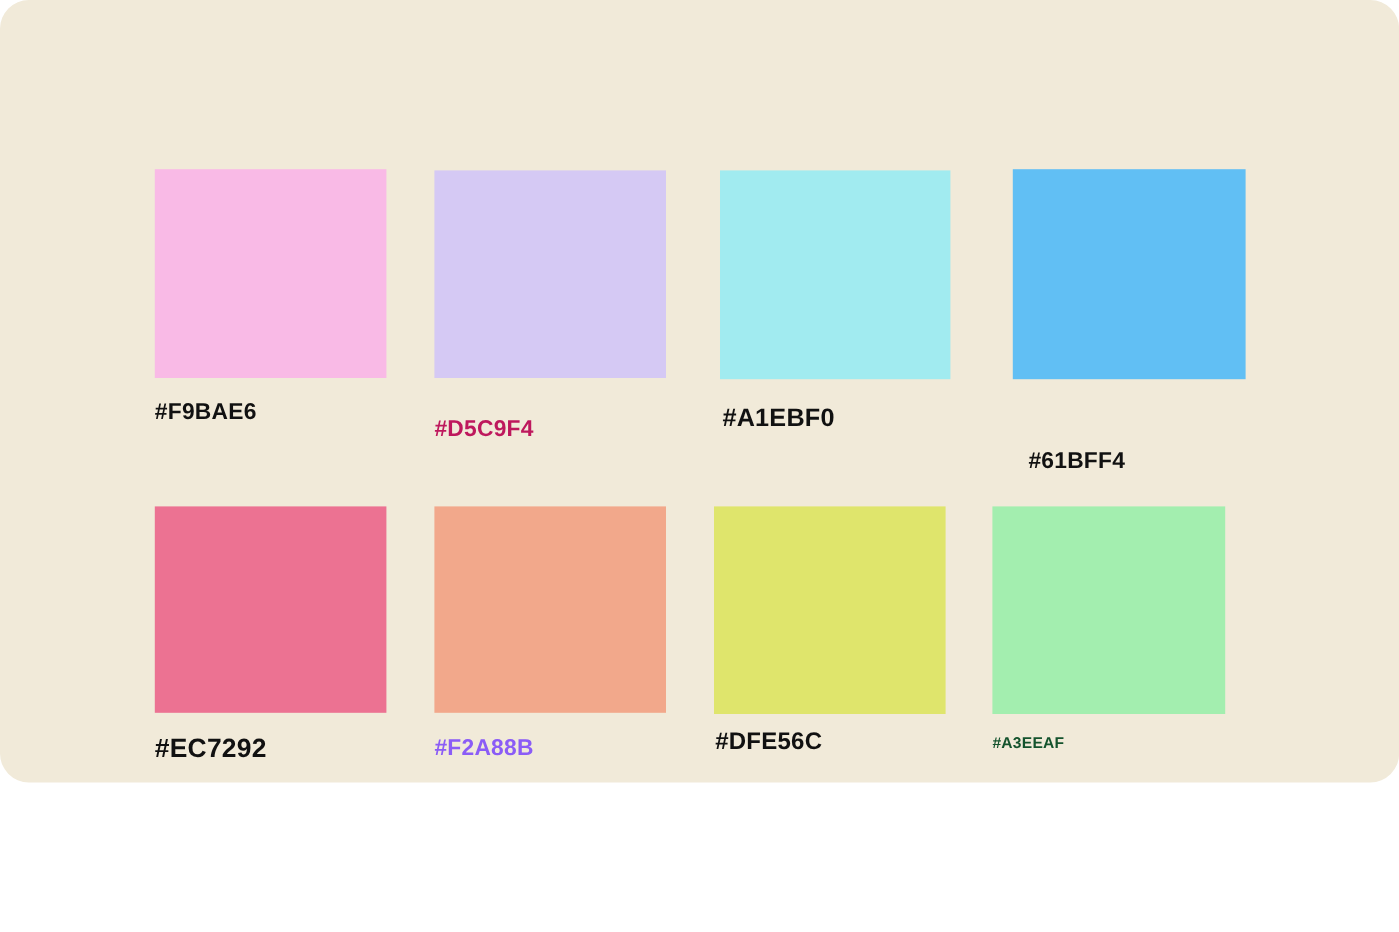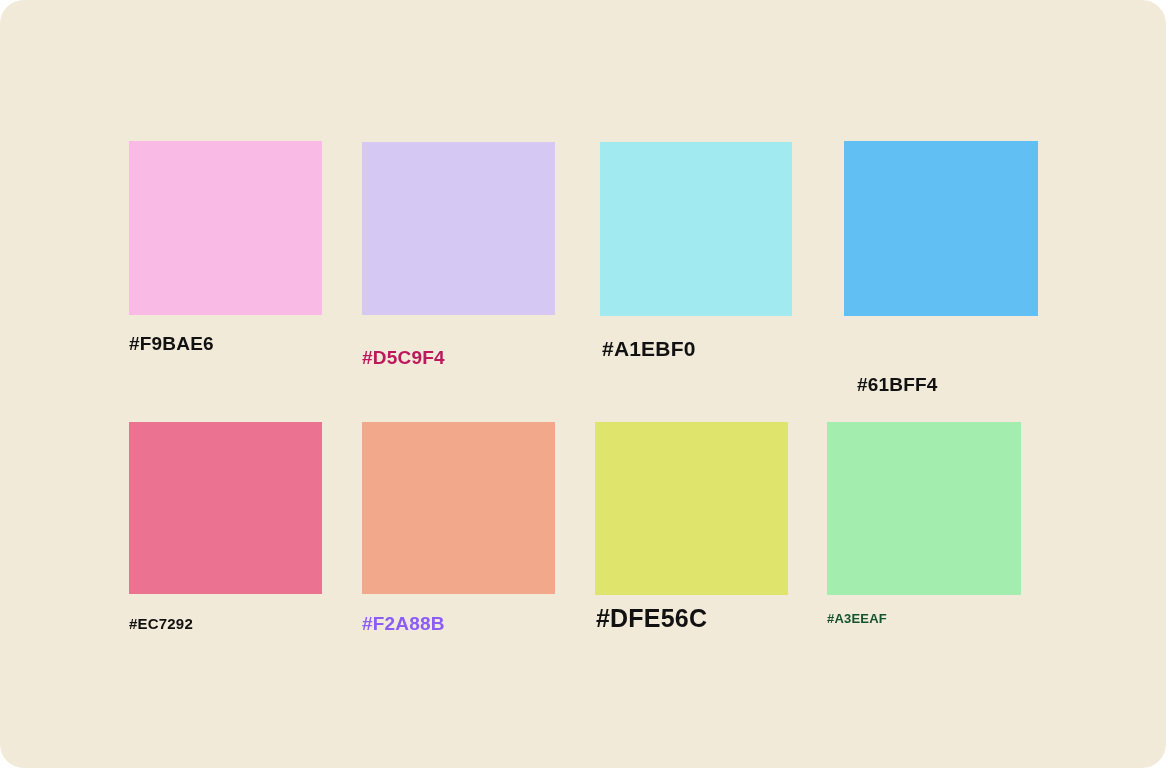--- a/index.html
+++ b/index.html
@@ -45,47 +45,47 @@
     font-family: "Liberation Sans", sans-serif;
     font-weight: bold;
     font-size: 19px;
     letter-spacing: 0.2px;
     line-height: 19px;
   }
 </style>
 </head>
 <body style="background: rgb(255, 255, 255); width: 1166px; height: 777px;">
 
-<div id="palette-card" style="width: 1166px; height: 768px; background: rgb(241, 234, 217); border-radius: 24px;">
+<div id="palette-card" style="width: 1166px; height: 652px; background: rgb(241, 234, 217); border-radius: 24px;">
 
 <div class="swatch-group" style="left: 0px; top: 0px;">
       <div class="swatch-chip" style="left: 129px; top: 141px; width: 193px; height: 174px; background: rgb(249, 186, 230); position: absolute;"></div>
       <div class="swatch-label" style="left: 129px; top: 334px; position: absolute; color: rgb(17, 17, 17); font-size: 19px; line-height: 19px;">#F9BAE6</div>
     </div>
     <div class="swatch-group" style="left: 0px; top: 0px;">
       <div class="swatch-chip" style="left: 362px; top: 142px; width: 193px; height: 173px; background: rgb(213, 201, 244); position: absolute;"></div>
       <div class="swatch-label" style="left: 362px; top: 348px; position: absolute; color: #be185d; font-size: 19px; line-height: 19px;">#D5C9F4</div>
     </div>
     <div class="swatch-group" style="left: 0px; top: 0px;">
       <div class="swatch-chip" style="left: 600px; top: 142px; width: 192px; height: 174px; background: rgb(161, 235, 240); position: absolute;"></div>
       <div class="swatch-label" style="left: 602px; top: 339px; position: absolute; color: rgb(17, 17, 17); font-size: 21px; line-height: 19px;">#A1EBF0</div>
     </div>
     <div class="swatch-group" style="left: 0px; top: 0px;">
       <div class="swatch-chip" style="left: 844px; top: 141px; width: 194px; height: 175px; background: rgb(97, 191, 244); position: absolute;"></div>
       <div class="swatch-label" style="left: 857px; top: 339px; position: absolute; color: rgb(17, 17, 17); font-size: 19px; line-height: 19px; margin-top: 36px;">#61BFF4</div>
     </div>
     <div class="swatch-group" style="left: 0px; top: 0px;">
       <div class="swatch-chip" style="left: 129px; top: 422px; width: 193px; height: 172px; background: rgb(236, 114, 146); position: absolute;"></div>
-      <div class="swatch-label" style="left: 129px; top: 614px; position: absolute; color: rgb(17, 17, 17); font-size: 15px; line-height: 19px;">#EC7292</div>
+      <div class="swatch-label" style="left: 129px; top: 614px; position: absolute; color: rgb(17, 17, 17); font-size: 22px; line-height: 19px;">#EC7292</div>
     </div>
     <div class="swatch-group" style="left: 0px; top: 0px;">
       <div class="swatch-chip" style="left: 362px; top: 422px; width: 193px; height: 172px; background: rgb(242, 168, 139); position: absolute;"></div>
       <div class="swatch-label" style="left: 362px; top: 614px; position: absolute; color: #8b5cf6; font-size: 19px; line-height: 19px;">#F2A88B</div>
     </div>
     <div class="swatch-group" style="left: 0px; top: 0px;">
       <div class="swatch-chip" style="left: 595px; top: 422px; width: 193px; height: 173px; background: rgb(223, 229, 108); position: absolute;"></div>
-      <div class="swatch-label" style="left: 596px; top: 609px; position: absolute; color: rgb(17, 17, 17); font-size: 25px; line-height: 19px;">#DFE56C</div>
+      <div class="swatch-label" style="left: 596px; top: 609px; position: absolute; color: rgb(17, 17, 17); font-size: 20px; line-height: 19px;">#DFE56C</div>
     </div>
     <div class="swatch-group" style="left: 0px; top: 0px;">
       <div class="swatch-chip" style="left: 827px; top: 422px; width: 194px; height: 173px; background: rgb(163, 238, 175); position: absolute;"></div>
       <div class="swatch-label" style="left: 827px; top: 609px; position: absolute; color: #14532d; font-size: 13px; line-height: 19px;">#A3EEAF</div>
     </div>
   </div>
 
 </body></html>

